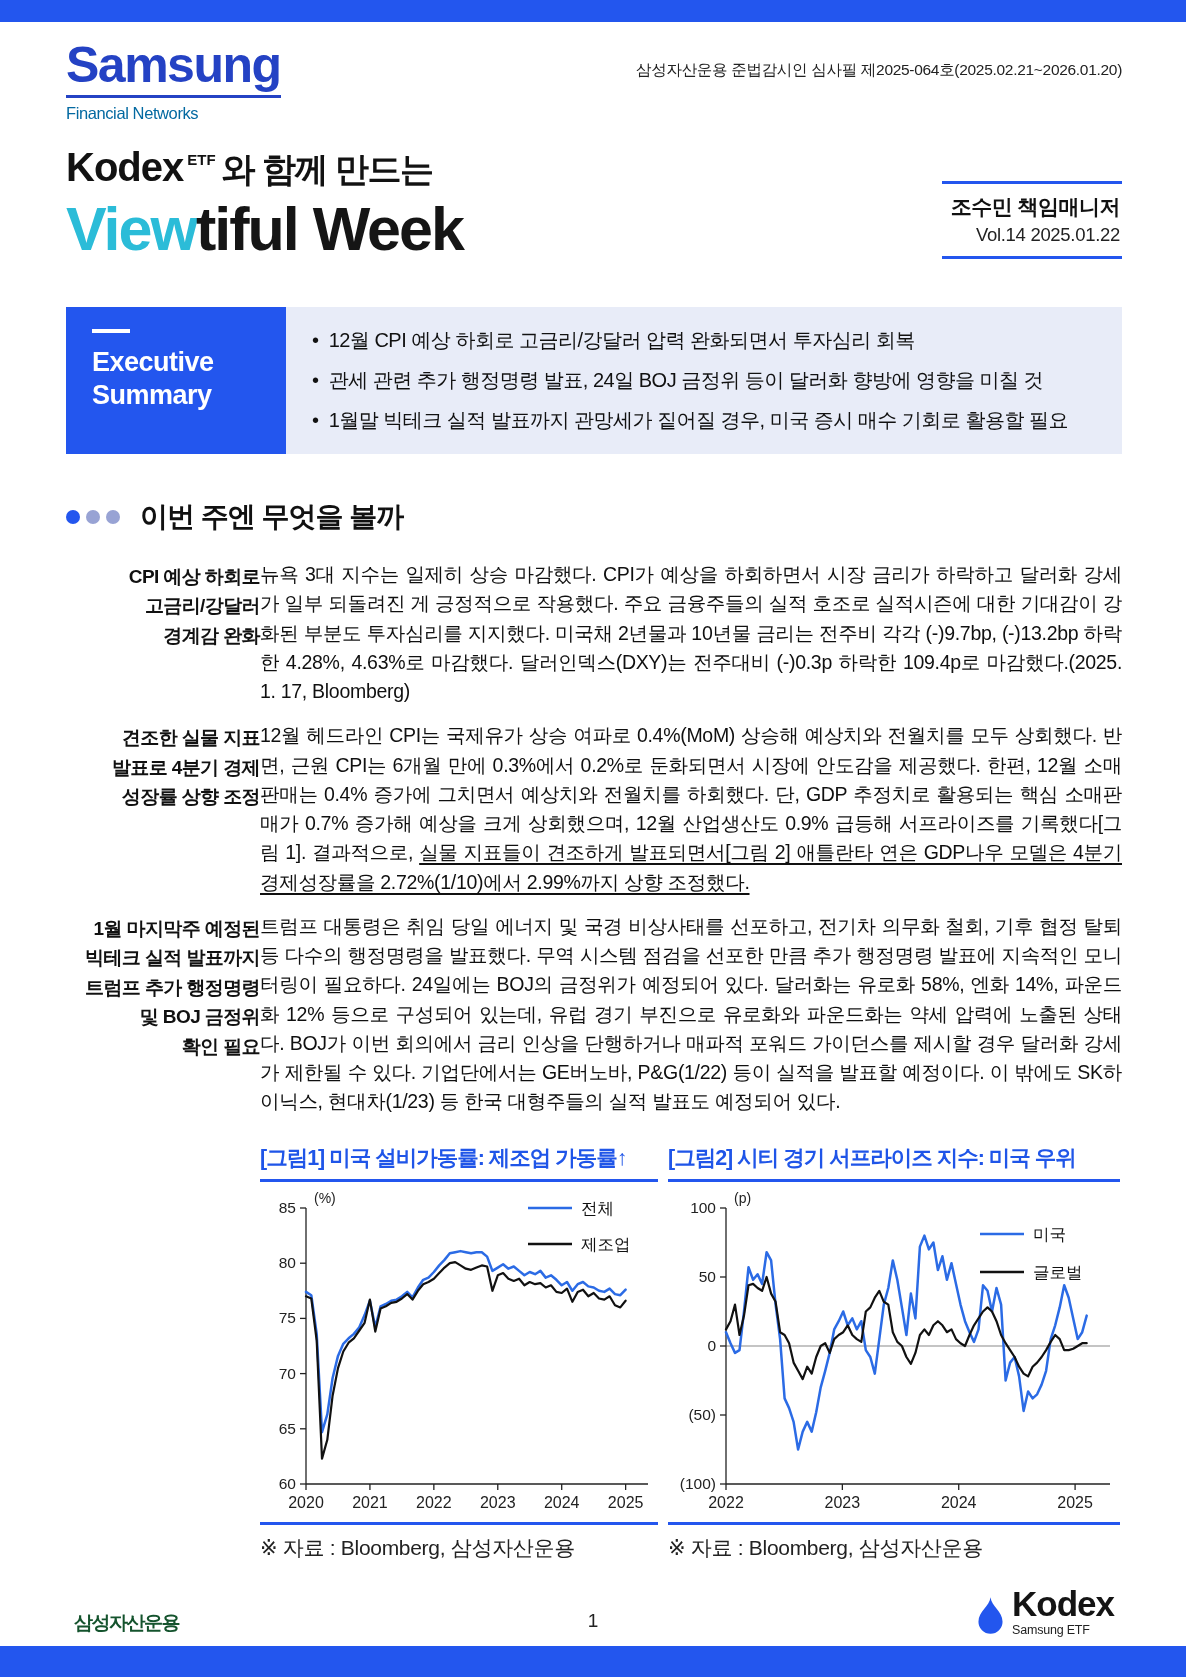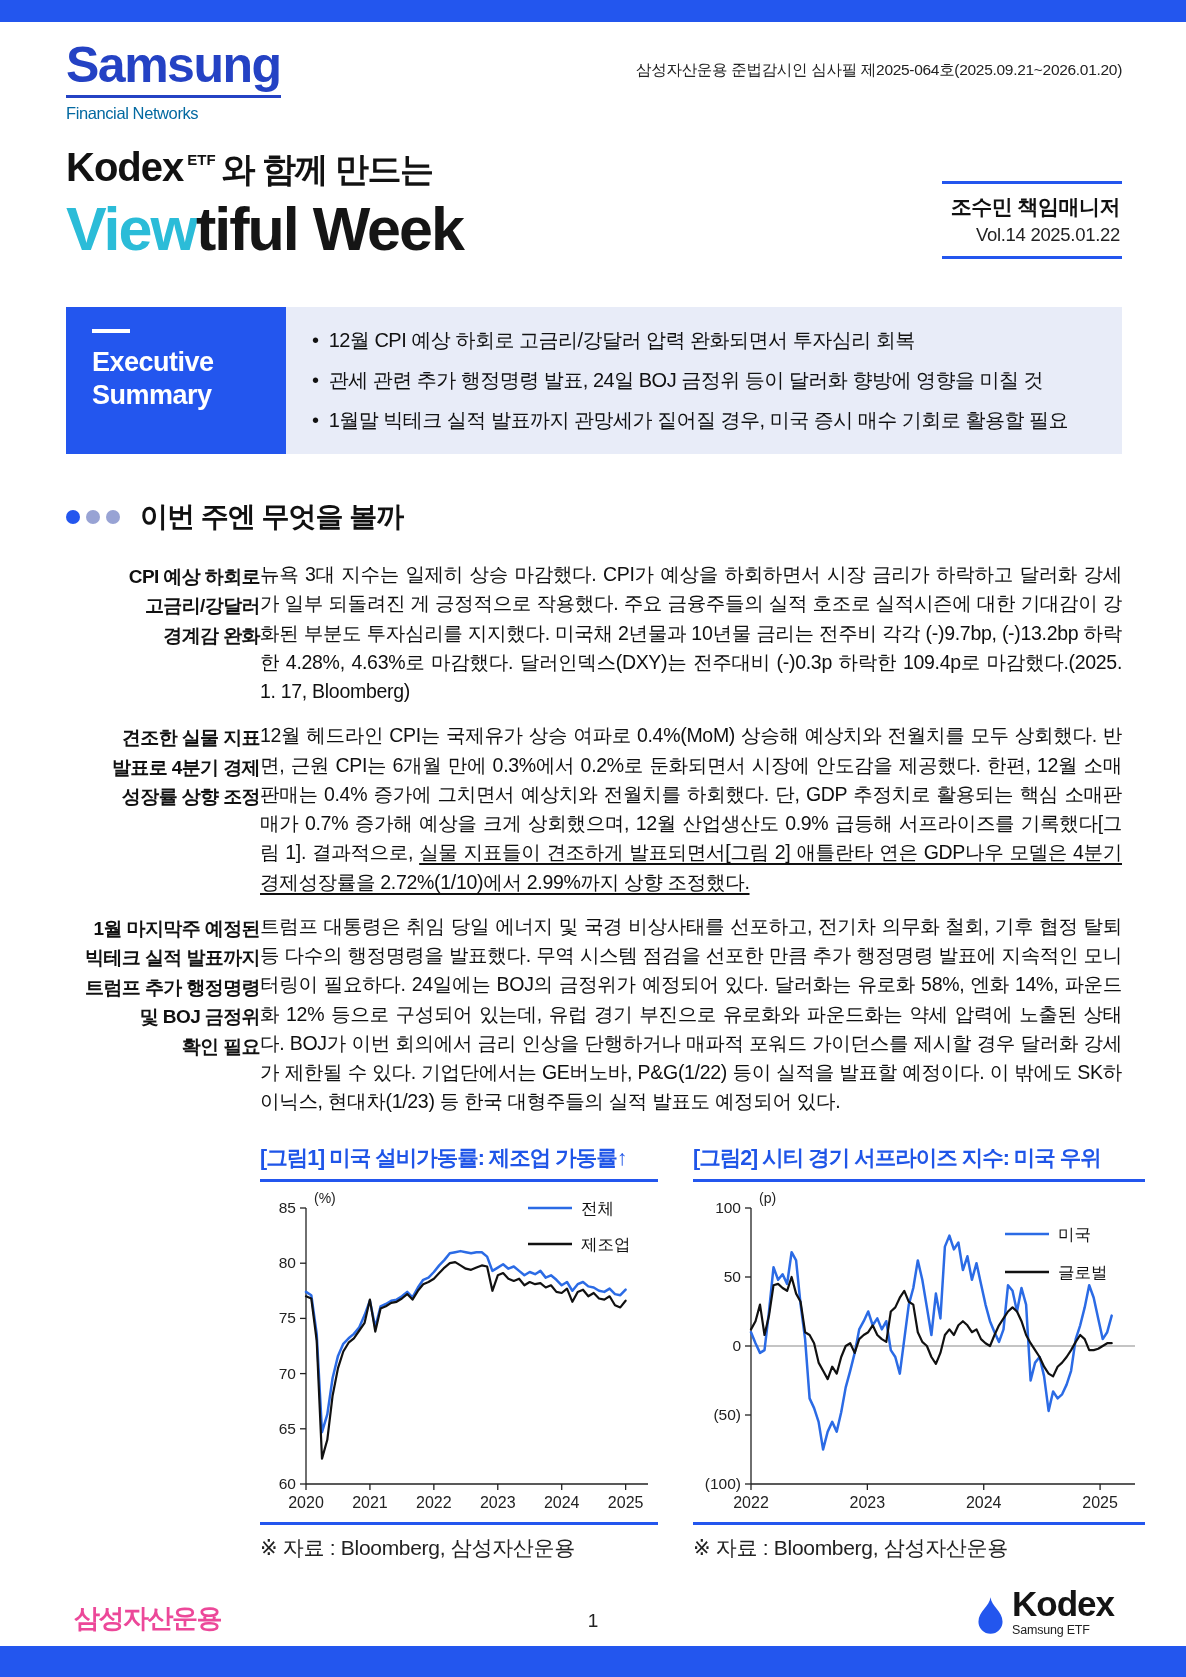--- a/index.html
+++ b/index.html
@@ -38,52 +38,52 @@
   .dot-1{background:#2356ee;}
   .dot-2,.dot-3{background:#98a3d4;}
   .section-title{font-size:28px;font-weight:800;color:#111;letter-spacing:-1px;}
   
   .content{margin:24px 64px 0 66px;}
   .row{display:grid;grid-template-columns:194px 1fr;margin-bottom:15px;}
   .row-label{font-size:19px;font-weight:bold;line-height:1.55;white-space:pre-line;padding-top:2px;letter-spacing:-0.6px;text-align:right;}
   .row-body{font-size:19.5px;line-height:1.5;color:#101010;letter-spacing:-0.3px;text-align:justify;word-break:break-all;}
   .u-seg{text-decoration:underline;text-underline-offset:4px;text-decoration-thickness:1.5px;}
   
-  .charts{display:flex;gap:35px;margin:26px 64px 0 260px;align-items:flex-end;}
+  .charts{display:flex;gap:10px;margin:26px 64px 0 260px;align-items:flex-end;}
   .fig{display:flex;flex-direction:column;}
   .fig-1{width:398px;}
   .fig-2{width:452px;}
   .fig-title{font-size:21.5px;font-weight:bold;color:#1f55e8;letter-spacing:-1px;padding-bottom:7px;border-bottom:3px solid #2356ee;}
   .fig svg{margin-top:8px;display:block;}
   .fig-rule{height:3px;background:#2356ee;margin-top:2px;}
   .fig-src{font-size:21px;color:#222;margin-top:9px;letter-spacing:-0.3px;}
   
   .footer{position:absolute;left:0;right:0;bottom:0;background:#fff;}
   .footer-row{position:relative;display:flex;align-items:flex-end;justify-content:space-between;padding:6px 72px 10px 74px;}
-  .company-logo{font-size:26px;font-weight:800;color:#ec4899;letter-spacing:-1.5px;}
+  .company-logo{font-size:19px;font-weight:800;color:#14532d;letter-spacing:-1.5px;}
   .pagenum{position:absolute;left:0;right:0;bottom:14px;text-align:center;font-size:19px;color:#222;}
   .kodex-logo{display:flex;align-items:flex-end;gap:8px;}
   .kodex-text{display:flex;flex-direction:column;line-height:1;}
   .kodex-word{font-size:35px;font-weight:800;color:#141414;letter-spacing:-1px;}
   .kodex-sub{font-size:12.5px;color:#222;margin-top:3px;letter-spacing:-0.2px;}
   .footer-bar{height:31px;background:#2356ee;}
 </style>
 </head>
 <body>
 
 <div class="page">
   <div class="topbar"></div>
 
   <div class="header">
     <div class="samsung-block">
       <div class="samsung-name">Samsung</div>
       <div class="samsung-rule"></div>
       <div class="fn">Financial Networks</div>
     </div>
-    <div class="compliance">삼성자산운용 준법감시인 심사필 제2025-064호(2025.09.21~2026.01.20)</div>
+    <div class="compliance">삼성자산운용 준법감시인 심사필 제2025-064호(2025.02.21~2026.01.20)</div>
   </div>
 
   <div class="title-row">
     <div class="kodex-line"><span>Kodex</span><sup class="kodex-etf">ETF</sup><span class="kodex-suffix">와 함께 만드는</span></div>
     <div class="view-line"><span class="view-accent">View</span><span>tiful Week</span></div>
     <div class="author-box">
       <div class="author-name">조수민 책임매니저</div>
       <div class="author-vol">Vol.14 2025.01.22</div>
     </div>
   </div>

